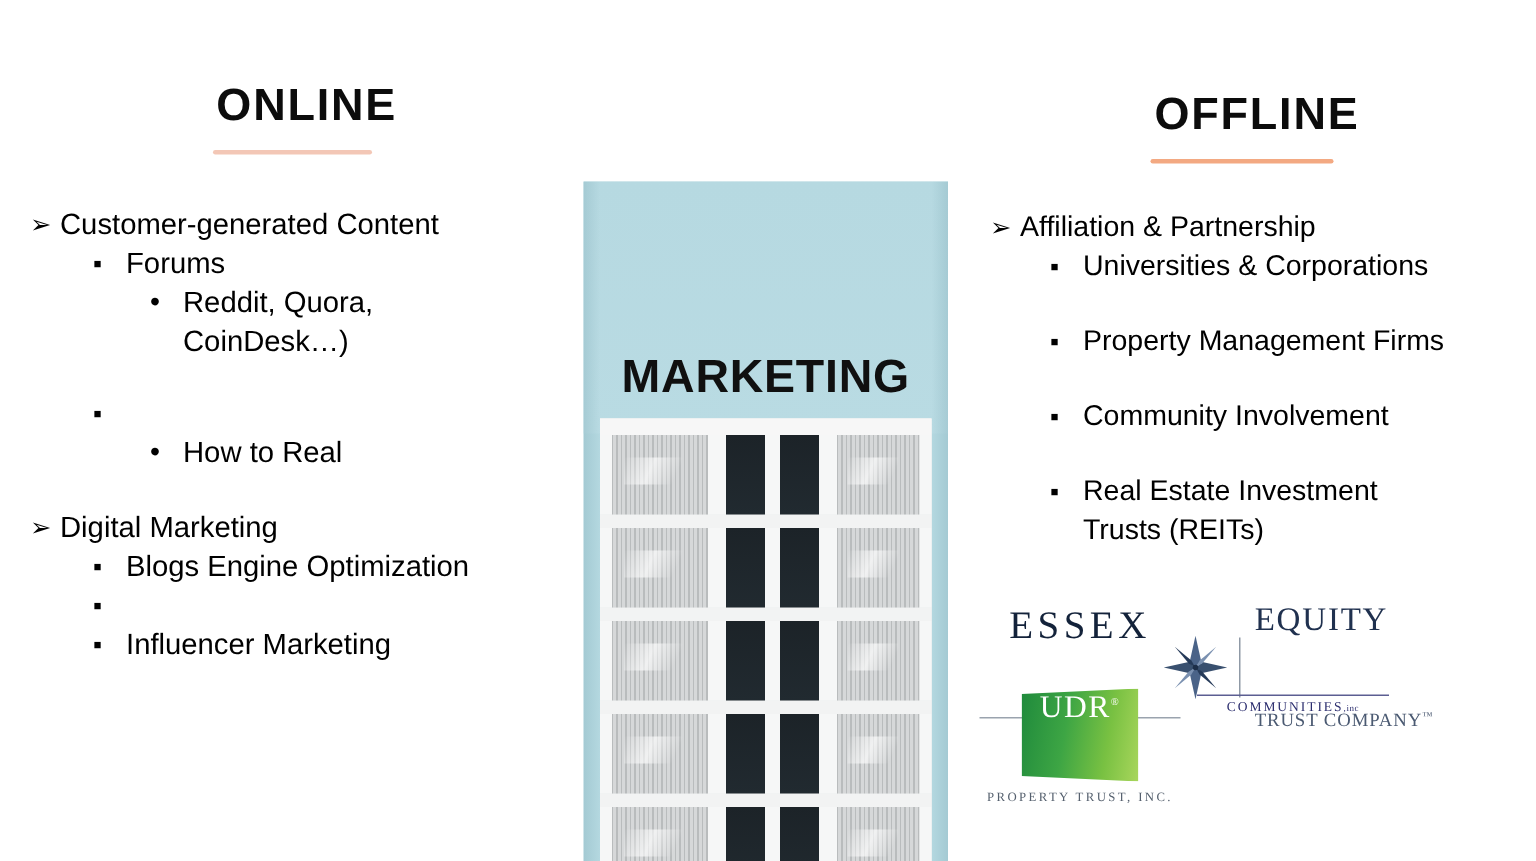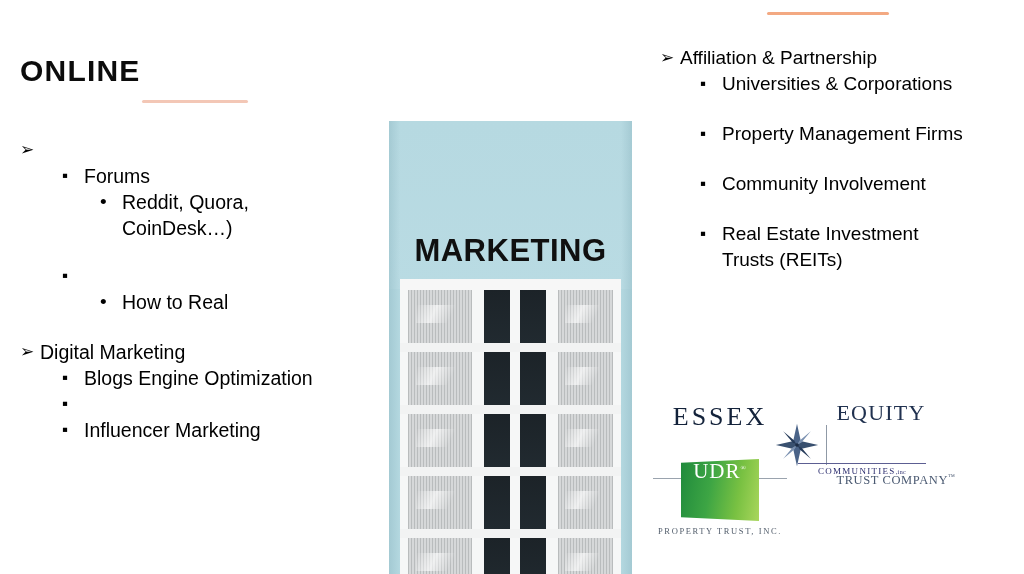--- a/index.html
+++ b/index.html
@@ -32,21 +32,21 @@
   .col-right {
     position: absolute;
     left: 632px;
     top: 0;
     width: 392px;
     height: 574px;
   }
 
   
   .heading {
-    text-align: left;
+    text-align: center;
     font-weight: bold;
     font-size: 30px;
     letter-spacing: 1.2px;
     color: #0c0c0c;
     padding-left: 20px;
   }
   .heading-left { margin-top: 54px; }
   .heading-right { margin-top: 60px; }
 
   .accent-rule {
@@ -322,20 +322,21 @@
 
 <div class="slide">
 
   <div class="col-left">
     <div class="heading heading-left">ONLINE</div>
     <div class="accent-rule accent-left"></div>
 
     <ul class="bullets bullets-left">
       <li class="bi lvl1">
         <span class="mark">➢</span>
+        <span class="txt">Customer-generated Content</span>
       </li>
       <li class="bi lvl2">
         <span class="mark">▪</span>
         <span class="txt">Forums</span>
       </li>
       <li class="bi lvl3">
         <span class="mark">•</span>
         <span class="txt">Reddit, Quora,</span>
       </li>
       <li class="bi lvl3">
@@ -429,20 +430,21 @@
         <div class="pane win-wide" style="width:55px"></div>
         <div class="pane mullion" style="width:8px"></div>
       </div>
     </div>
 
     <div class="edge-shade edge-left"></div>
     <div class="edge-shade edge-right"></div>
   </div>
 
   <div class="col-right">
+    <div class="heading heading-right">OFFLINE</div>
     <div class="accent-rule accent-right"></div>
 
     <ul class="bullets bullets-right">
       <li class="bi lvl1">
         <span class="mark">➢</span>
         <span class="txt">Affiliation &amp; Partnership</span>
       </li>
       <li class="bi lvl2">
         <span class="mark">▪</span>
         <span class="txt">Universities &amp; Corporations</span>

